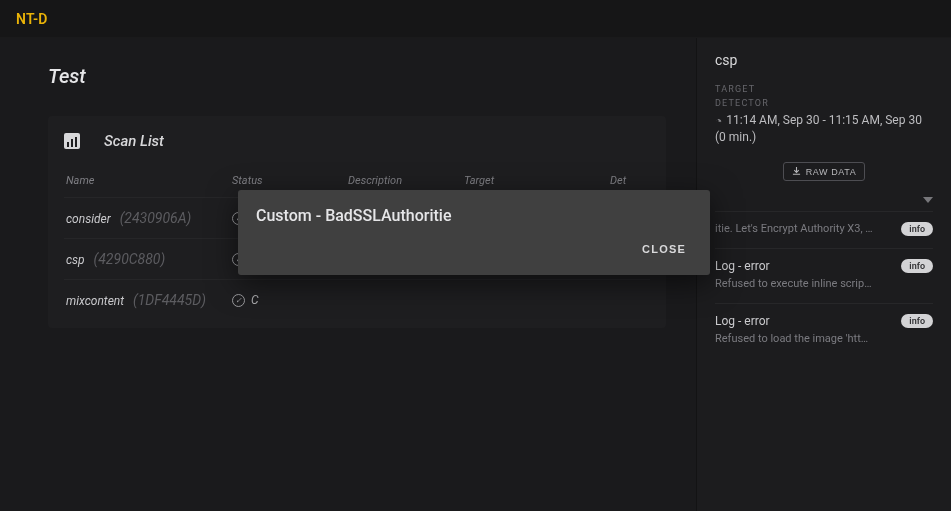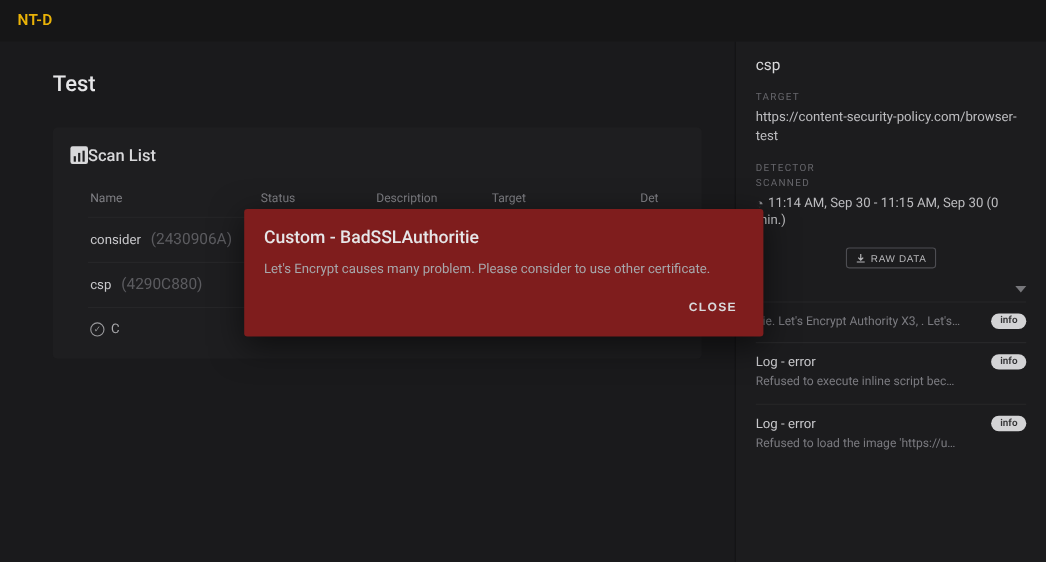--- a/index.html
+++ b/index.html
@@ -28,55 +28,55 @@
     letter-spacing: 0.2px;
   }
   .main-wrap {
     display: flex;
     height: calc(100% - 38px);
   }
   .left-col {
     flex: 1;
     padding: 26px 30px 26px 48px;
     position: relative;
+    font-style: italic;
   }
   .page-title {
     font-size: 20px;
     color: #e6e6e8;
     font-weight: 500;
     margin-bottom: 28px;
   }
   .card {
     background: #1e1e20;
     border-radius: 4px;
     padding: 16px 16px 8px 16px;
   }
-  .card-title-row { display: flex; align-items: center; gap: 0; margin-bottom: 18px; }
+  .card-title-row { display: flex; align-items: center; gap: 24px; margin-bottom: 18px; }
   .card-title { color: #d8d8da; font-size: 15px; font-weight: 500; }
   .chart-icon {
     width: 16px; height: 16px;
     display: inline-flex; align-items: flex-end; justify-content: center;
     gap: 2px;
     background: #d8d8da;
     border-radius:2px;
     padding:2px;
   }
   .chart-icon span{
     display:block;width:2px;background:#1e1e20;
   }
   .chart-icon span:nth-child(1){height:5px}
   .chart-icon span:nth-child(2){height:8px}
   .chart-icon span:nth-child(3){height:10px}
 
   .thead, .trow {
     display: grid;
     grid-template-columns: 150px 100px 100px 130px 40px;
     align-items: center;
-    column-gap: 5px;
-    margin-left: 16px;
+    column-gap: 16px;
   }
   .thead { color: #7f7f84; font-size: 11px; padding: 6px 0 10px 2px; }
   .trow {
     padding: 12px 0 12px 2px;
     border-top: 1px solid rgba(255,255,255,0.04);
     color: #b7b7ba;
     font-size: 12px;
   }
   .rname { color:#c9c9cc;}
   .rid { color:#5c5c60; font-size:14px; margin-left:6px;}
@@ -122,23 +122,23 @@
   }
 
   
   .modal-overlay {
     position:absolute; left:0; top:0; right:0; bottom:0;
     background:rgba(0,0,0,0.0);
     pointer-events:none;
   }
   .modal {
     position:absolute;
-    left:222px; top:190px;
+    left:238px; top:190px;
     width:472px;
-    background:#7f1d1d;
+    background:#404040;
     border-radius:3px;
     box-shadow:0 8px 30px rgba(0,0,0,0.55);
     padding:16px 18px 12px 18px;
     pointer-events:auto;
   }
   .modal-title { color:#e6e6e8; font-size:16px; font-weight:500; margin-bottom:10px;}
   .modal-body { color:#a7a7ab; font-size:12px; line-height:1.6;}
   .modal-body p { margin-bottom:12px;}
   .modal-actions { display:flex; justify-content:flex-end; margin-top:8px;}
   .modal-close {
@@ -198,40 +198,42 @@
         <div class="status-cell">
           <span class="check-icon">✓</span>
           <span>C</span>
         </div>
         <div></div>
           <div></div>
           <div></div>
       </div>
 
       <div class="trow">
+        <div>
+          <span class="rname">mixcontent</span>
+          <span class="rid">(1DF4445D)</span>
+        </div>
         <div class="status-cell">
           <span class="check-icon">✓</span>
           <span>C</span>
         </div>
         <div></div>
           <div></div>
           <div></div>
       </div>
     </div>
   </div>
 
   <div class="right-col">
     <div class="detail-title">csp</div>
 
     <div class="detail-label">TARGET</div>
-    <div class="detail-value">https://content-security-policy.com/browser-test</div>
 
     <div class="detail-label">DETECTOR</div>
 
-    <div class="detail-label">SCANNED</div>
     <div class="detail-value">
       <span class="clock">◔</span><span>11:14 AM, Sep 30 - 11:15 AM, Sep 30 (0 min.)</span>
     </div>
 
     <div class="rawdata-row">
       <button class="rawdata-btn">
         <svg class="dl-ic" viewBox="0 0 10 10">
             <path d="M5 0v5M2.5 3.5L5 6l2.5-2.5M1 8h8" stroke="#b6b6b9" stroke-width="1.2" fill="none"></path>
           </svg>
         <span>RAW DATA</span>
@@ -258,19 +260,18 @@
       <div class="result-desc">Refused to load the image 'https://unsplash.it/200/200' because it viol...</div>
       <span class="pill pill-right">info</span>
     </div>
   </div>
 </div>
 
 <div class="modal-overlay">
   <div class="modal">
     <div class="modal-title">Custom - BadSSLAuthoritie</div>
     <div class="modal-body">
-      <p>Let's Encrypt causes many problem. Please consider to use other certificate.</p>
     </div>
     <div class="modal-actions">
       <button class="modal-close">CLOSE</button>
     </div>
   </div>
 </div>
 
 </body></html>

